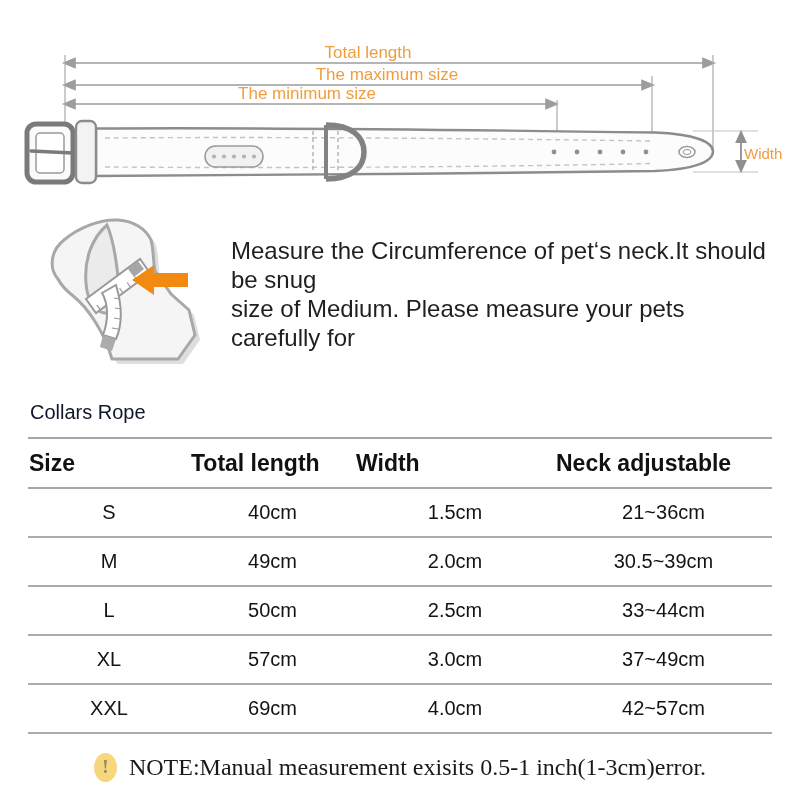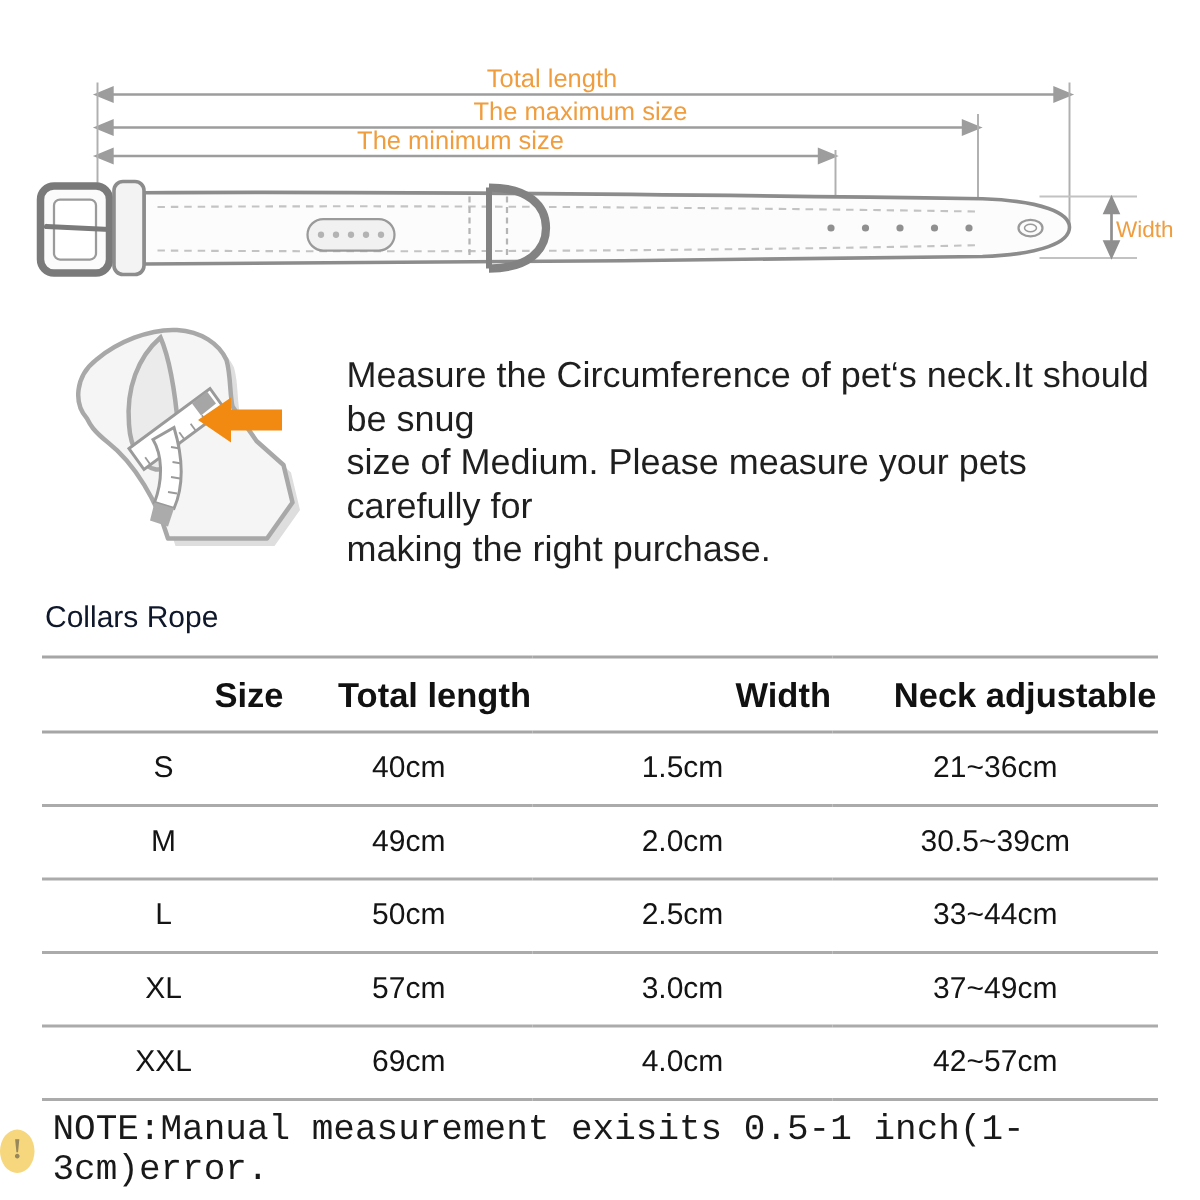--- a/index.html
+++ b/index.html
@@ -21,33 +21,33 @@
   .guide-text{
     position:absolute;left:231px;top:31px;width:540px;
     font-size:24px;line-height:29px;color:#1f1f1f;
   }
   
   #size-table{position:absolute;left:28px;top:400px;width:744px;}
   .table-title{font-size:20px;color:#0f172a;margin:0 0 0 2px;line-height:24px;}
   table{width:744px;border-collapse:collapse;table-layout:fixed;margin-top:13px;}
   thead tr{border-top:2px solid #a6a6a6;border-bottom:2px solid #a6a6a6;}
   tbody tr{border-bottom:2px solid #ababab;}
-  th{font-size:23px;font-weight:bold;height:46px;text-align:right;color:#111;}
+  th{font-size:23px;font-weight:bold;height:46px;text-align:left;color:#111;}
   td{font-size:20px;height:45px;text-align:center;color:#141414;}
   
   #note{
     position:absolute;top:746px;left:0;width:800px;height:42px;
     display:flex;align-items:center;justify-content:center;gap:12px;
   }
   .note-icon{
     width:23px;height:29px;border-radius:50%;background:#f6d77d;
     color:#97875a;font-family:"Liberation Serif",serif;font-size:19px;font-weight:bold;
     display:flex;align-items:center;justify-content:center;flex:0 0 auto;
   }
-  .note-text{font-family:Liberation Mono, monospace;font-size:24px;color:#191919;}
+  .note-text{font-family:Liberation Serif, serif;font-size:24px;color:#191919;}
 </style>
 </head>
 <body>
 
 <div id="diagram">
   <svg width="800" height="205" viewBox="0 0 800 205">
 
     <g stroke="#9d9d9d" fill="#9d9d9d" stroke-width="1.6">
       <line x1="70" y1="63" x2="708" y2="63"></line>
       <polygon points="64,63 75,58.5 75,67.5"></polygon>
@@ -159,21 +159,20 @@
         <line x1="90" y1="122" x2="84" y2="121"></line>
       </g>
       <polygon points="88,132 75,128 72,140 84,144" fill="#ababab"></polygon>
     </g>
 
     <polygon points="104,73 126,58 126,66 160,66 160,80 126,80 126,88" fill="#f28a12"></polygon>
   </svg>
   <div class="guide-text">
     <div>Measure the Circumference of pet‘s neck.It should be snug</div>
     <div>size of Medium. Please measure your pets carefully for</div>
-    <div>making the right purchase.</div>
   </div>
 </div>
 
 <div id="size-table">
   <div class="table-title">Collars Rope</div>
   <table>
     <colgroup>
         <col style="width:162px">
         <col style="width:165px">
         <col style="width:200px">

